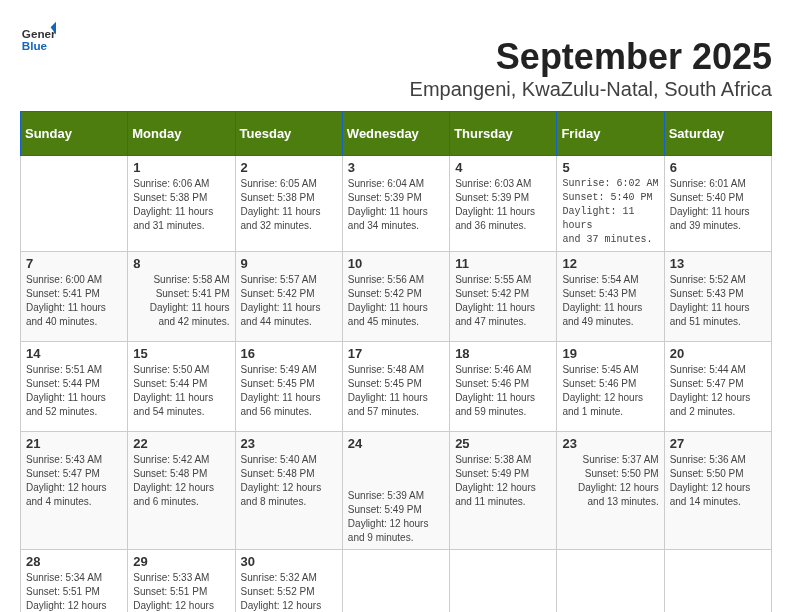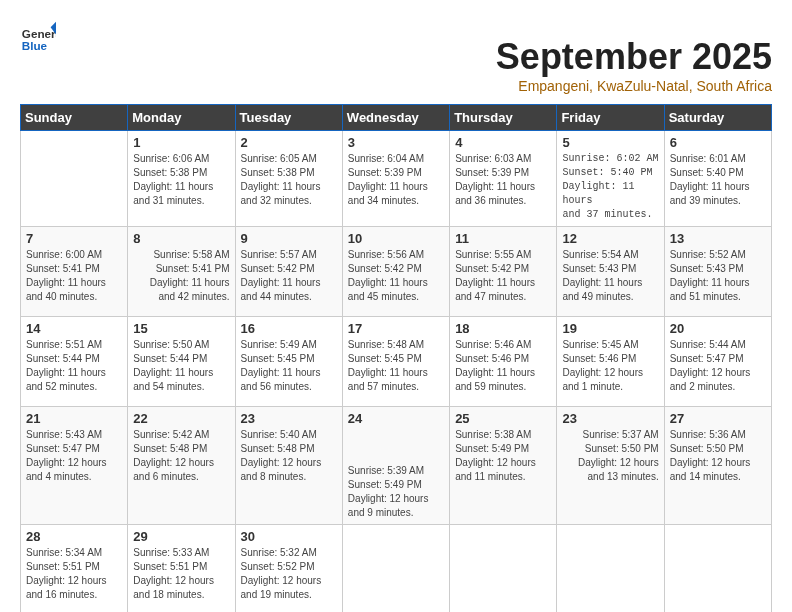--- a/index.html
+++ b/index.html
@@ -30,32 +30,32 @@
     .title-area {
       text-align: right;
     }
     .month-title {
       font-size: 36px;
       font-weight: bold;
       color: #222;
       margin-top: 16px;
     }
     .subtitle {
-      font-size: 14px;
-      color: #a16207;
+      font-size: 20px;
+      color: #404040;
     }
     table {
       width: 100%;
       border-collapse: collapse;
       font-size: 11px;
     }
     thead tr th {
-      background-color: #404040;
+      background-color: #4d7c0f;
       color: #fff;
-      padding: 5px 4px;
+      padding: 14px 4px;
       text-align: left;
       font-size: 13px;
       font-weight: bold;
       border: 1px solid #1565c0;
     }
     tbody tr td {
       border: 1px solid #ccc;
       vertical-align: top;
       padding: 4px 5px;
       height: 90px;

